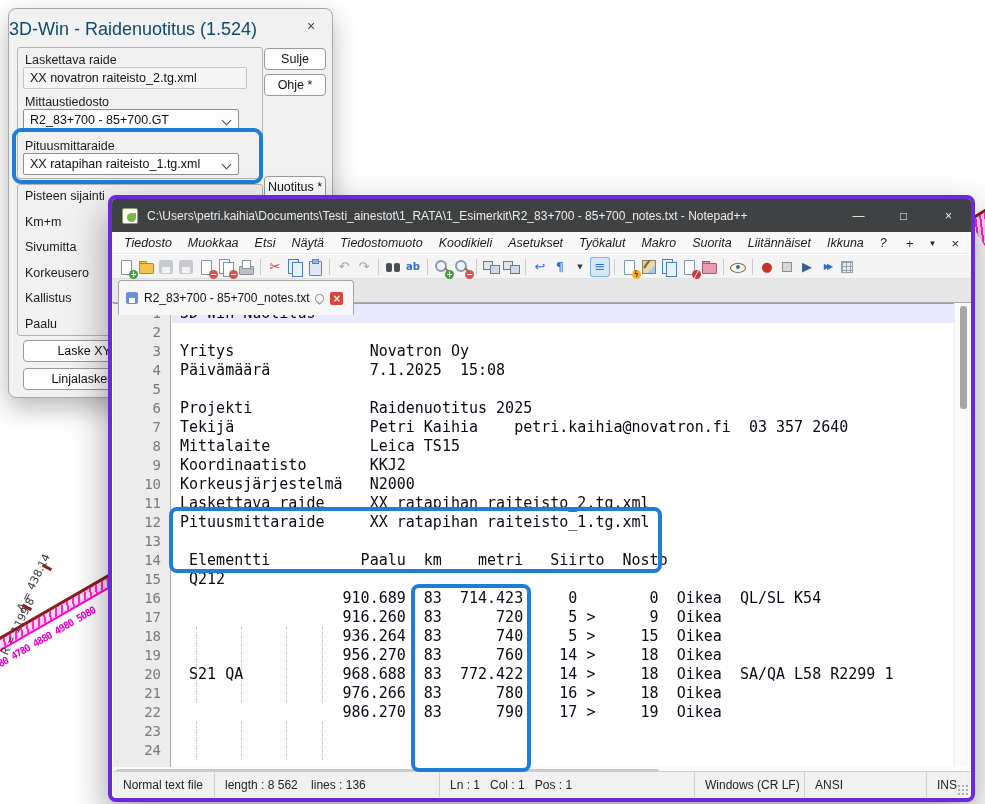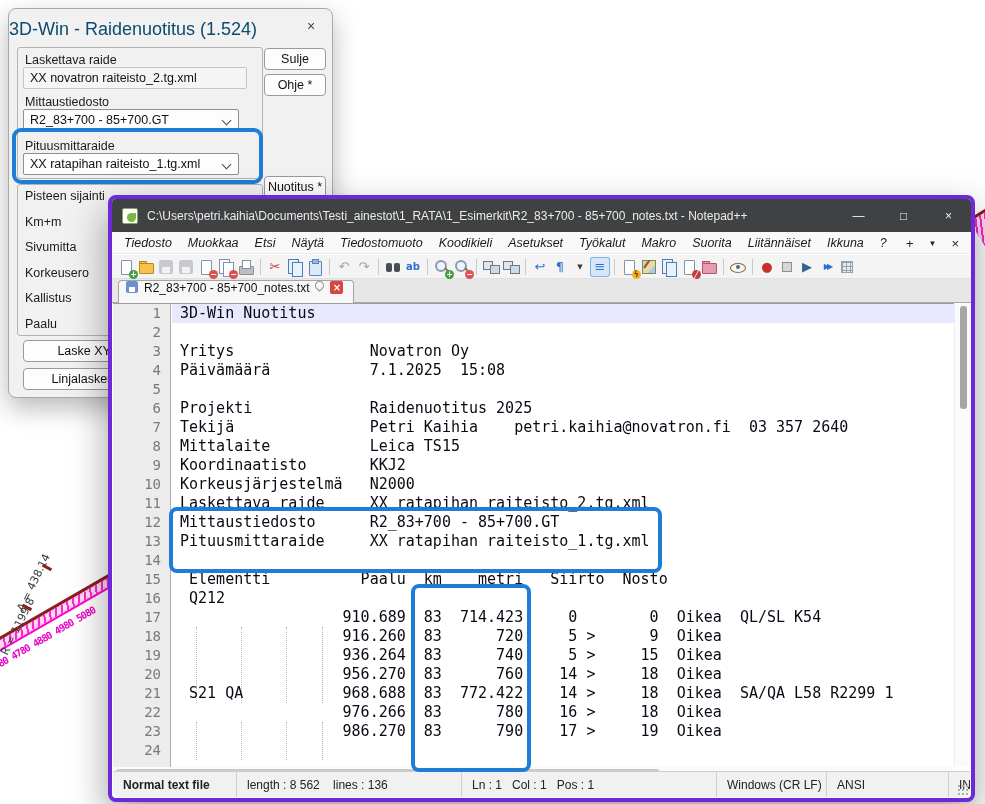--- a/index.html
+++ b/index.html
@@ -147,21 +147,21 @@
   .s-grid::before { content:""; position:absolute; inset:4px; border:1px solid #98a2ac;
     background:linear-gradient(#98a2ac 1px,transparent 1px),
                linear-gradient(90deg,#98a2ac 1px,transparent 1px),#e8ecef;
     background-size:4px 4px; }
   .g-run { letter-spacing:-3px; font-size:8px; }
 
   .npp-tabbar { position:absolute; left:0; top:80px; right:0; height:24px; background:#e7e7e7;
     border-bottom:1px solid #a9a9a9; }
   .tab { position:absolute; left:6px; top:1px; height:23px; width:236px; background:#f7f7f7;
     border:1px solid #a5a5a5; border-bottom:none; border-radius:4px 4px 0 0; display:flex;
-    align-items:flex-start; gap:6px; padding:0 7px; cursor:pointer; z-index:2; }
+    align-items:center; gap:6px; padding:17px 7px; cursor:pointer; z-index:2; }
   .tabfloppy { width:12px; height:12px; background:#6b8fd6; border-radius:2px;
     position:relative; flex:none; }
   .tabfloppy::after { content:""; position:absolute; left:3px; bottom:1px; width:6px;
     height:5px; background:#fff; }
   .tab-label { font-size:12px; color:#111; white-space:nowrap; }
   .pin { width:9px; height:9px; border:1.5px solid #8c8c8c; border-radius:50% 50% 50% 0;
     transform:rotate(-45deg); flex:none; cursor:pointer; }
   .tabclose { width:13px; height:13px; background:#d9453d; border-radius:2px; color:#fff;
     font:bold 10px/13px "DejaVu Sans",sans-serif; text-align:center; flex:none; cursor:pointer; }
 
@@ -397,21 +397,20 @@
         <div class="ln"></div>
         <div class="ln">Yritys               Novatron Oy</div>
         <div class="ln">Päivämäärä           7.1.2025  15:08</div>
         <div class="ln"></div>
         <div class="ln">Projekti             Raidenuotitus 2025</div>
         <div class="ln">Tekijä               Petri Kaihia    petri.kaihia@novatron.fi  03 357 2640</div>
         <div class="ln">Mittalaite           Leica TS15</div>
         <div class="ln">Koordinaatisto       KKJ2</div>
         <div class="ln">Korkeusjärjestelmä   N2000</div>
         <div class="ln">Laskettava raide     XX ratapihan raiteisto_2.tg.xml</div>
-        <div class="ln">Mittaustiedosto      R2_83+700 - 85+700.GT</div>
         <div class="ln">Pituusmittaraide     XX ratapihan raiteisto_1.tg.xml</div>
         <div class="ln"></div>
         <div class="ln"> Elementti          Paalu  km    metri   Siirto  Nosto</div>
         <div class="ln"> Q212</div>
         <div class="ln">                  910.689  83  714.423     0        0  Oikea  QL/SL K54</div>
         <div class="ln">                  916.260  83      720     5 &gt;      9  Oikea</div>
         <div class="ln">                  936.264  83      740     5 &gt;     15  Oikea</div>
         <div class="ln">                  956.270  83      760    14 &gt;     18  Oikea</div>
         <div class="ln"> S21 QA           968.688  83  772.422    14 &gt;     18  Oikea  SA/QA L58 R2299 1</div>
         <div class="ln">                  976.266  83      780    16 &gt;     18  Oikea</div>
@@ -423,21 +422,21 @@
   <div class="hl-box hl2"></div>
 
   <div class="vscroll">
     <div class="vthumb"></div>
   </div>
   <div class="hscroll">
     <div class="hthumb"></div>
   </div>
 
   <div class="npp-status">
-    <div class="st-cell" style="width:124px;font-weight:bold;">Normal text file</div>
+    <div class="st-cell" style="width:102px;">Normal text file</div>
     <div class="st-cell" style="width:225px;">length : 8 562    lines : 136</div>
     <div class="st-cell" style="width:255px;">Ln : 1   Col : 1   Pos : 1</div>
     <div class="st-cell" style="width:110px;">Windows (CR LF)</div>
     <div class="st-cell" style="width:122px;">ANSI</div>
     <div class="st-cell" style="flex:1;">INS</div>
   </div>
   <div class="grip"></div>
 </div>
 
 </body></html>

